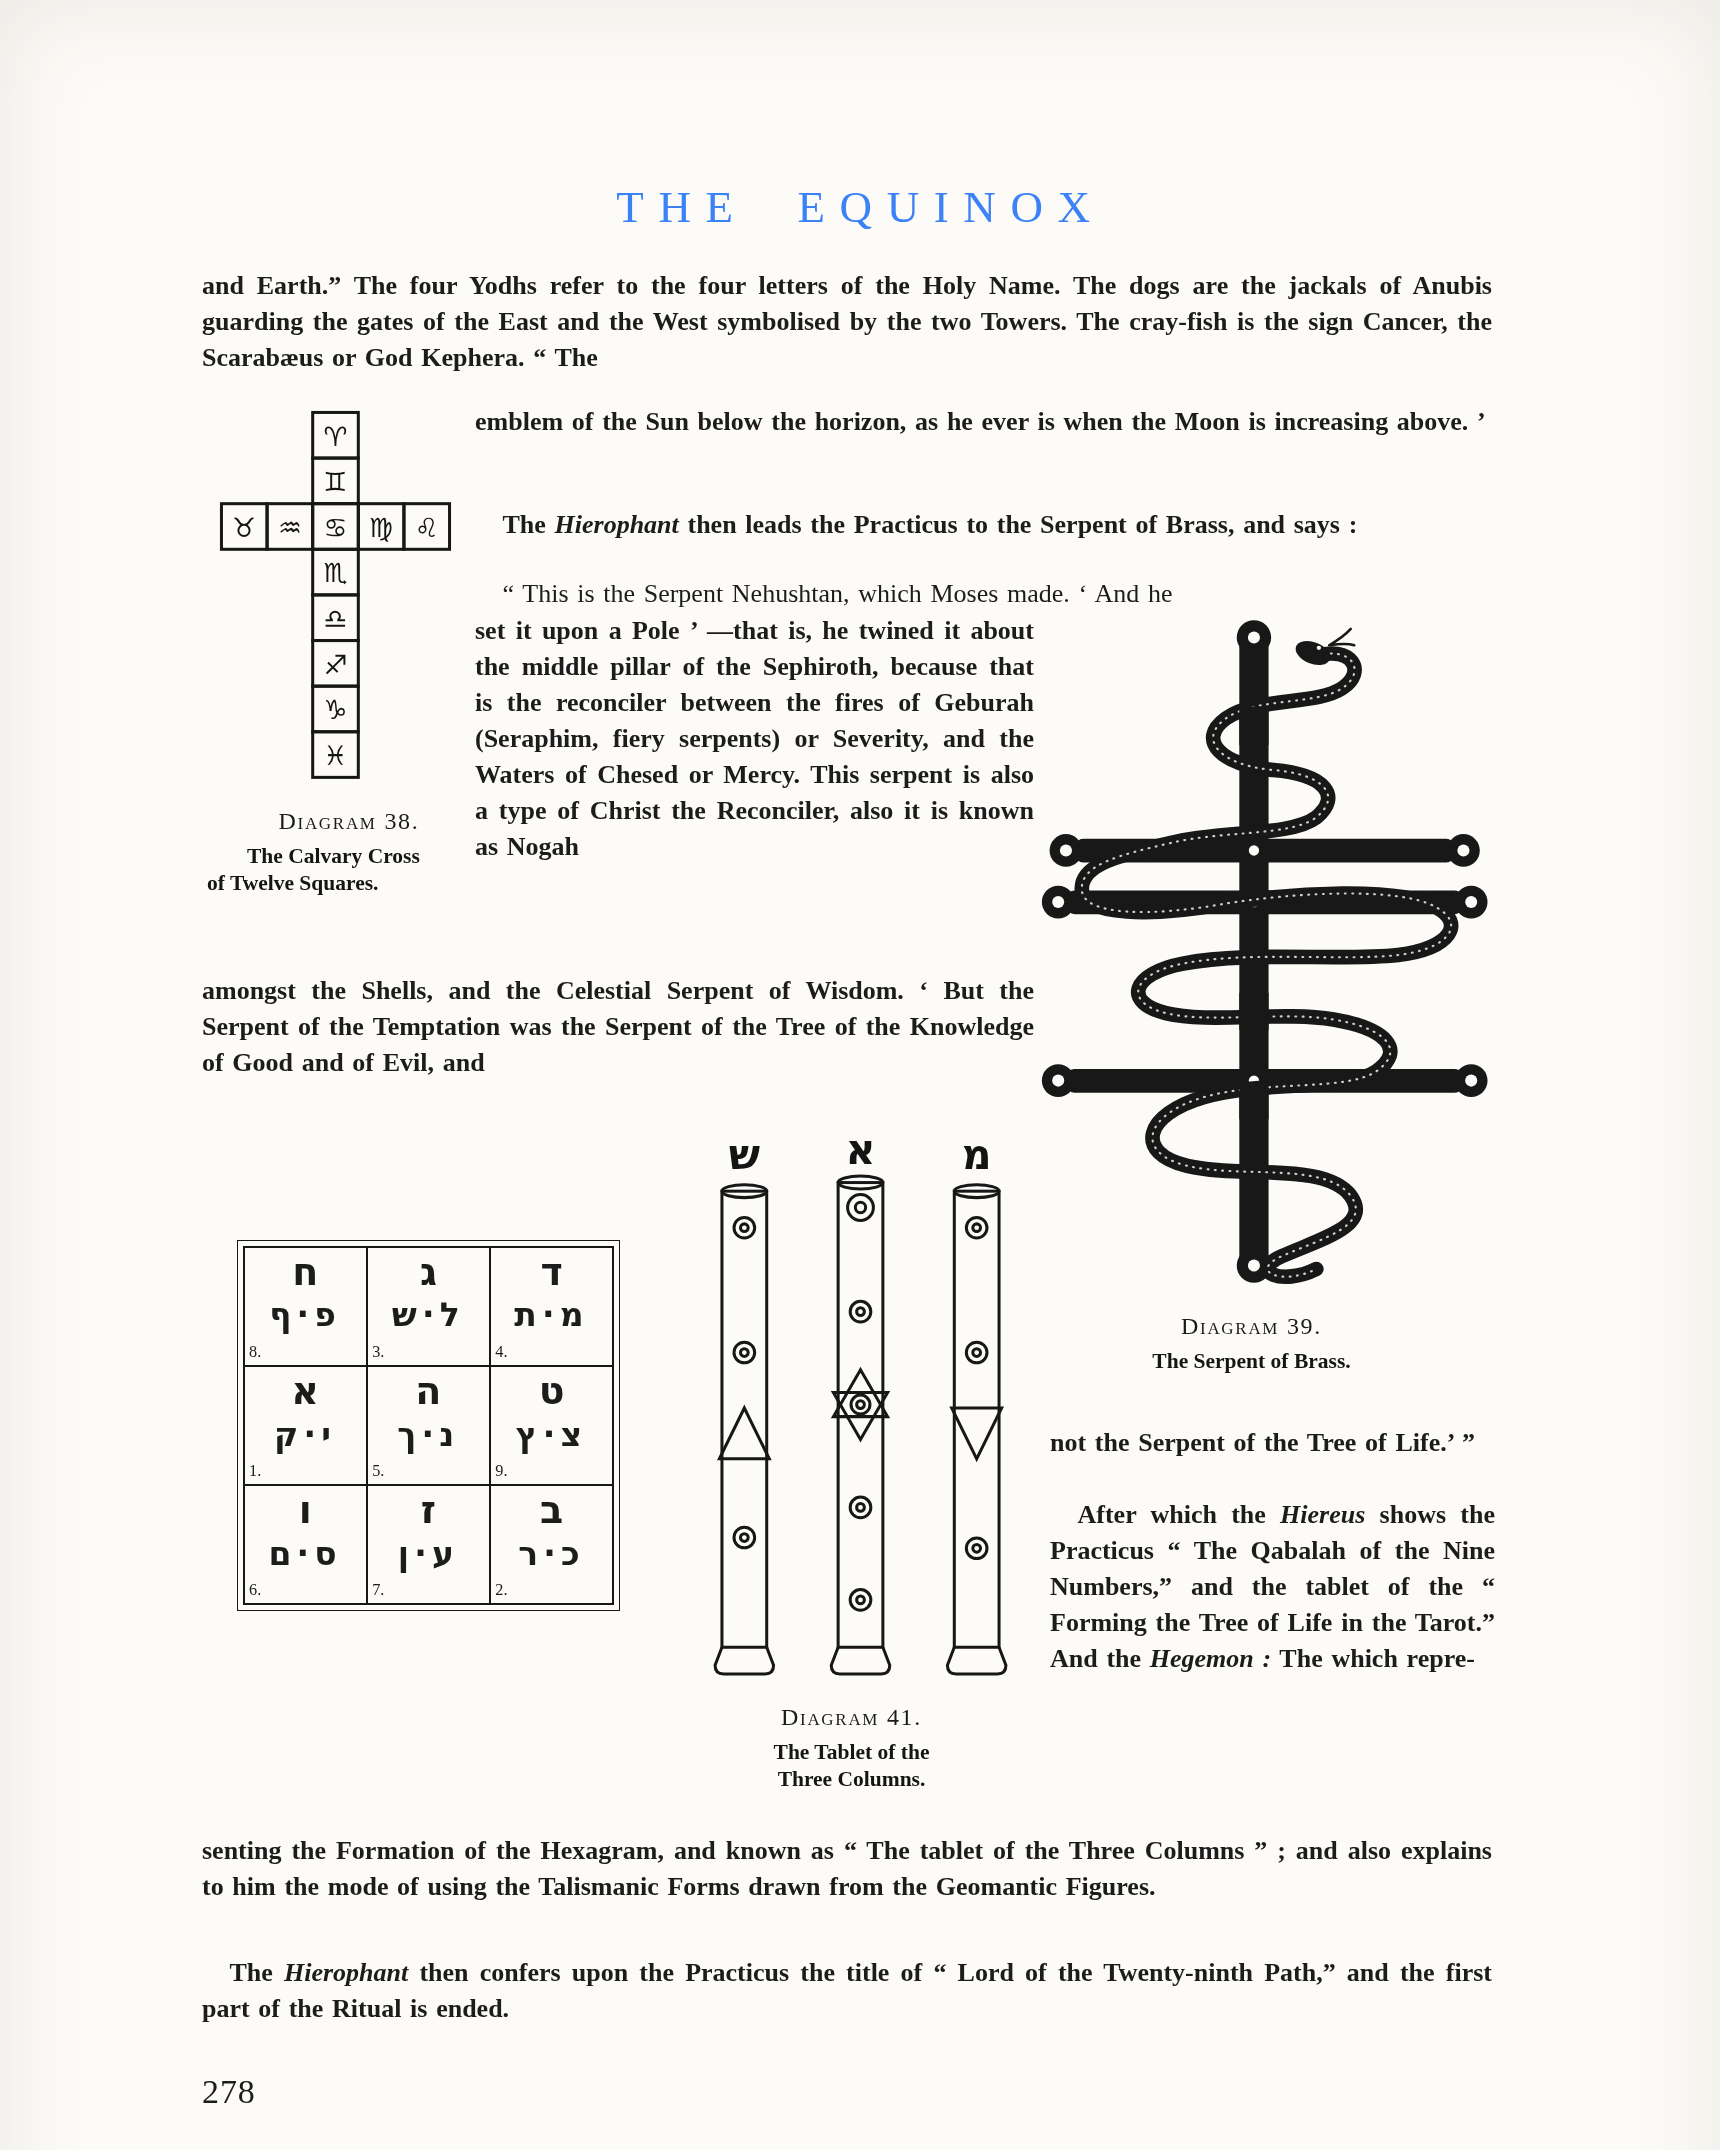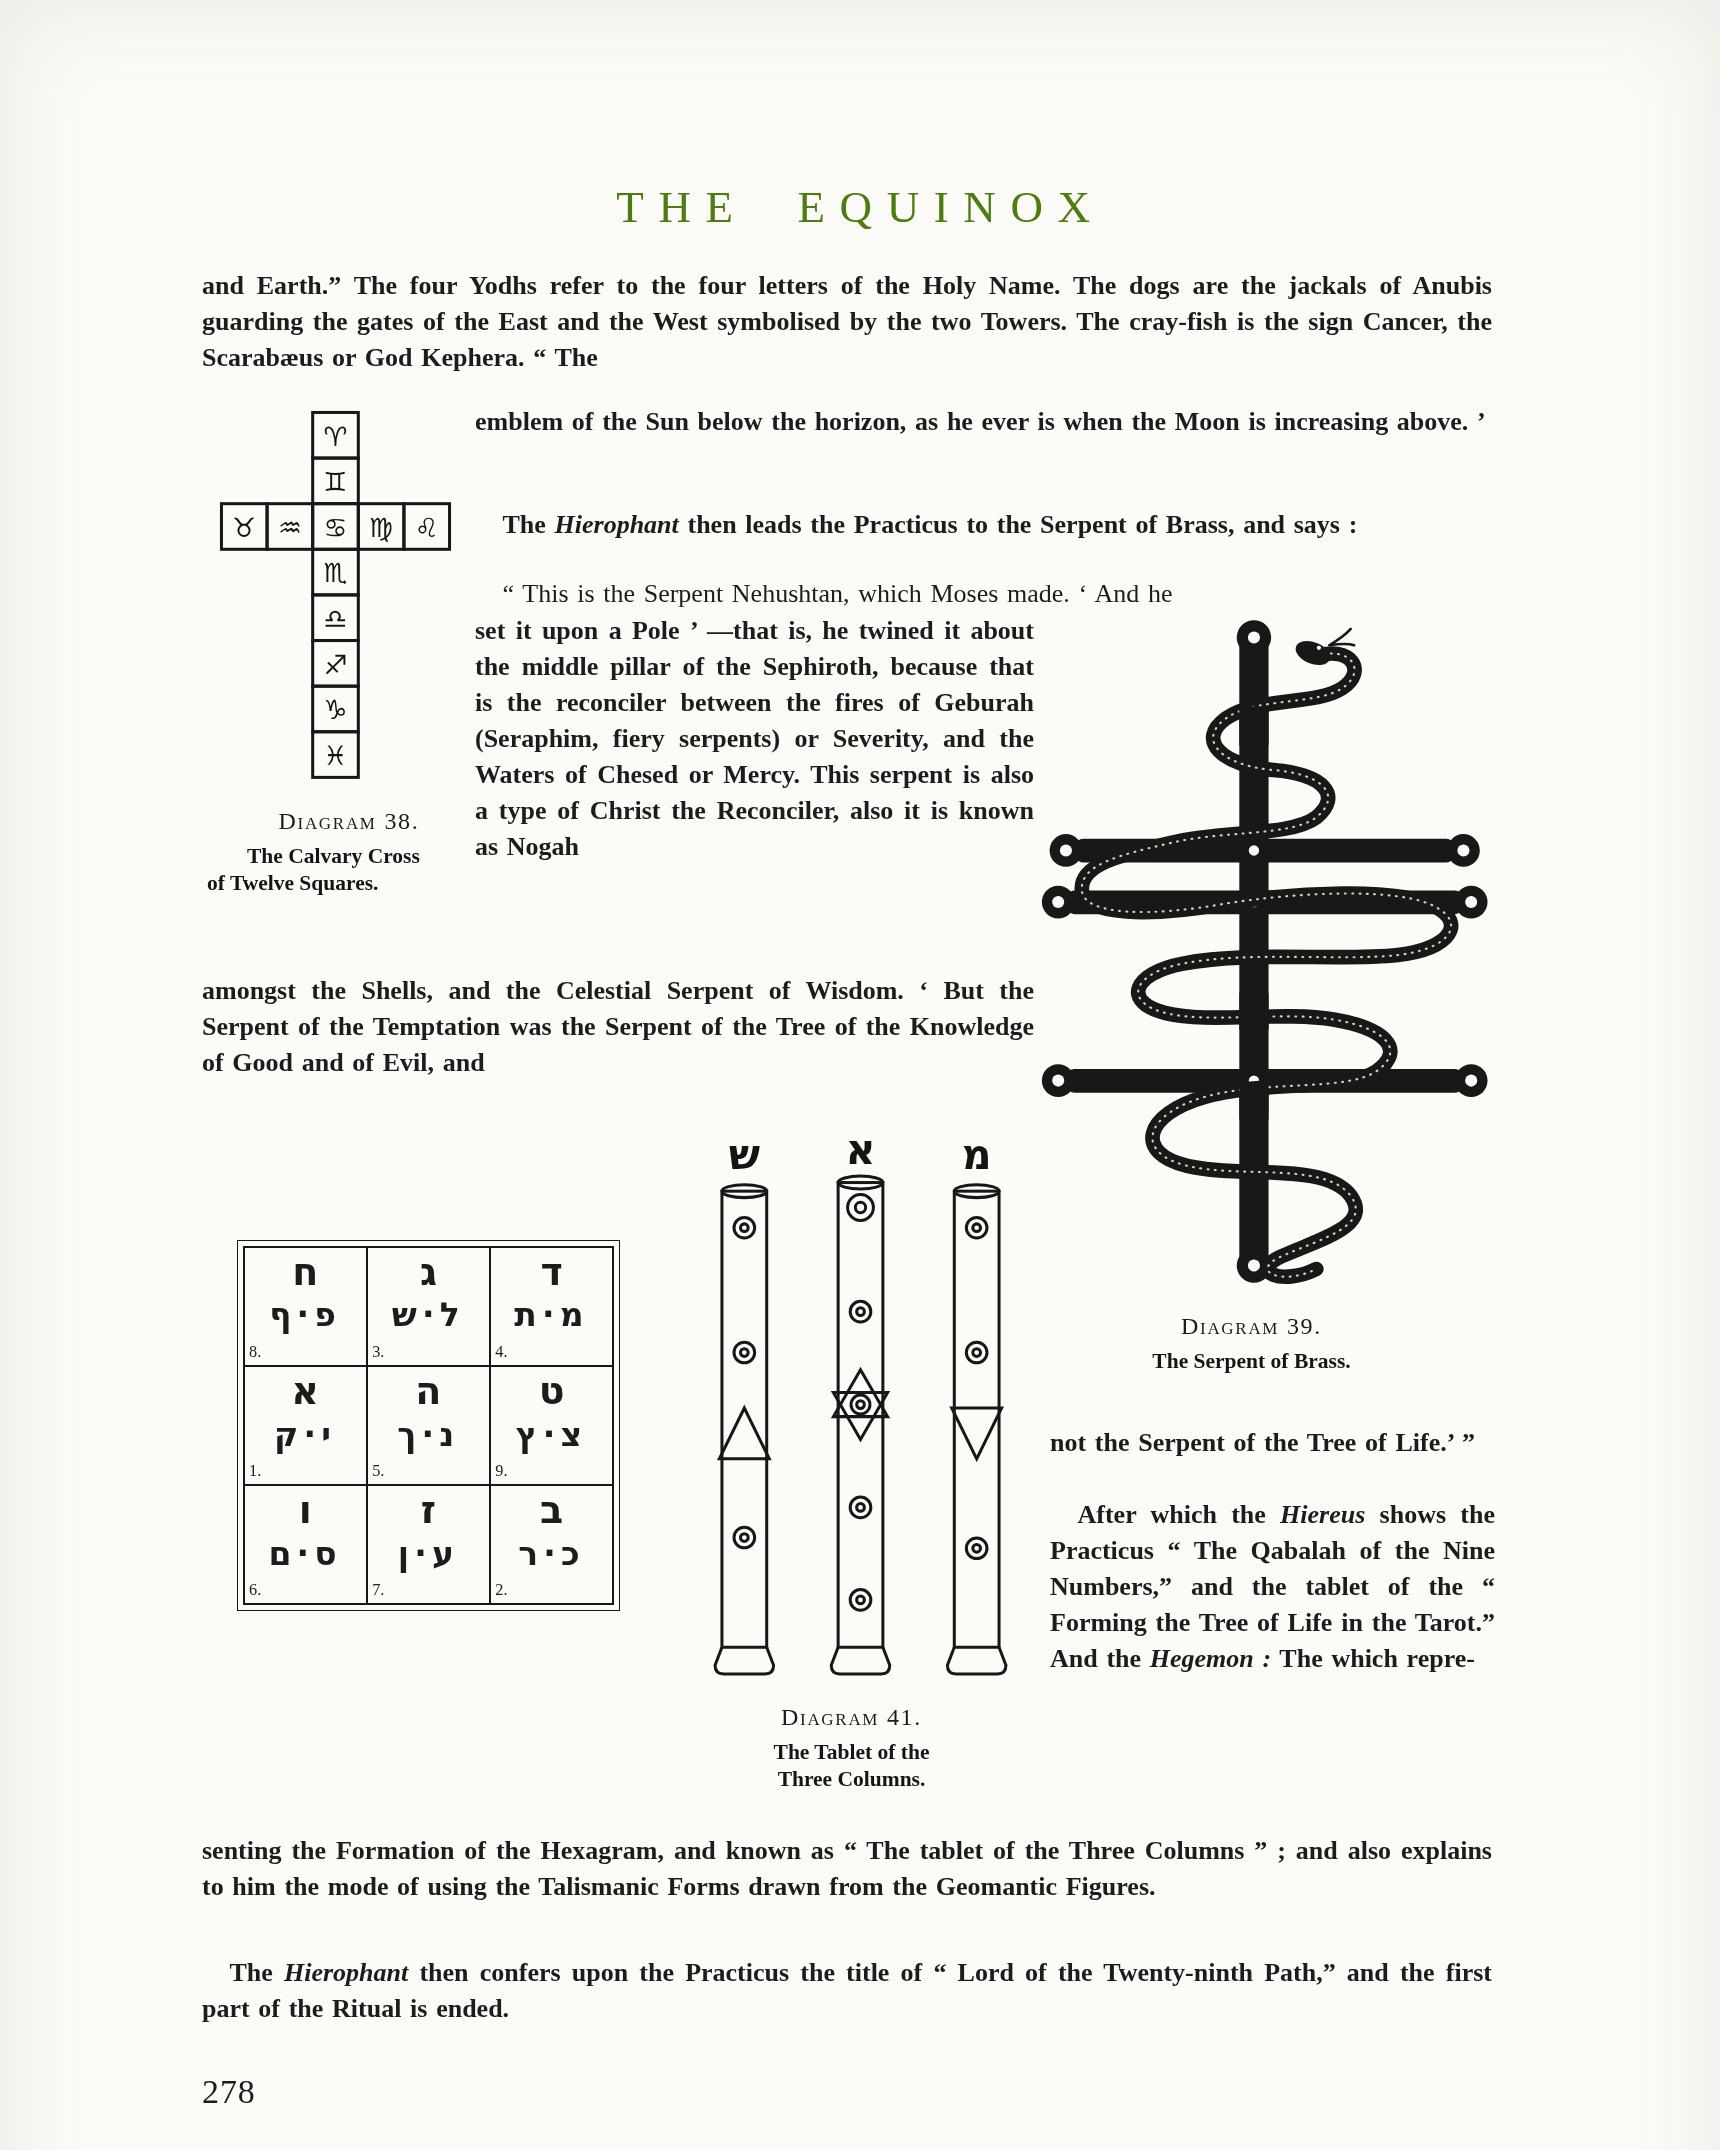--- a/index.html
+++ b/index.html
@@ -13,21 +13,21 @@
     overflow:hidden;
   }
   .abs{position:absolute;}
   .body-text{font-size:26px;line-height:36px;word-spacing:2.2px;}
   .just{text-align:justify;font-weight:bold;}
   .indent{text-indent:27.5px;}
   i{font-style:italic;}
   #title{
     left:0;top:181px;width:1721px;text-align:center;
     font-size:45px;letter-spacing:14.6px;word-spacing:24px;
-    color:#4d7c0f;
+    color:#3b82f6;
   }
   .diag-label{
     font-variant:small-caps;font-size:24px;letter-spacing:1.7px;
     text-align:center;color:#1a1a1a;
   }
   .diag-cap{font-weight:700;font-size:21.5px;line-height:27.5px;text-align:center;color:#151515;}
   .diag-cap-left{text-align:left;}
   #page-number{font-size:34px;letter-spacing:0.9px;}
   
   #d40-frame{border:1.7px solid #171717;padding:4.7px;background:#fcfbf7;}

